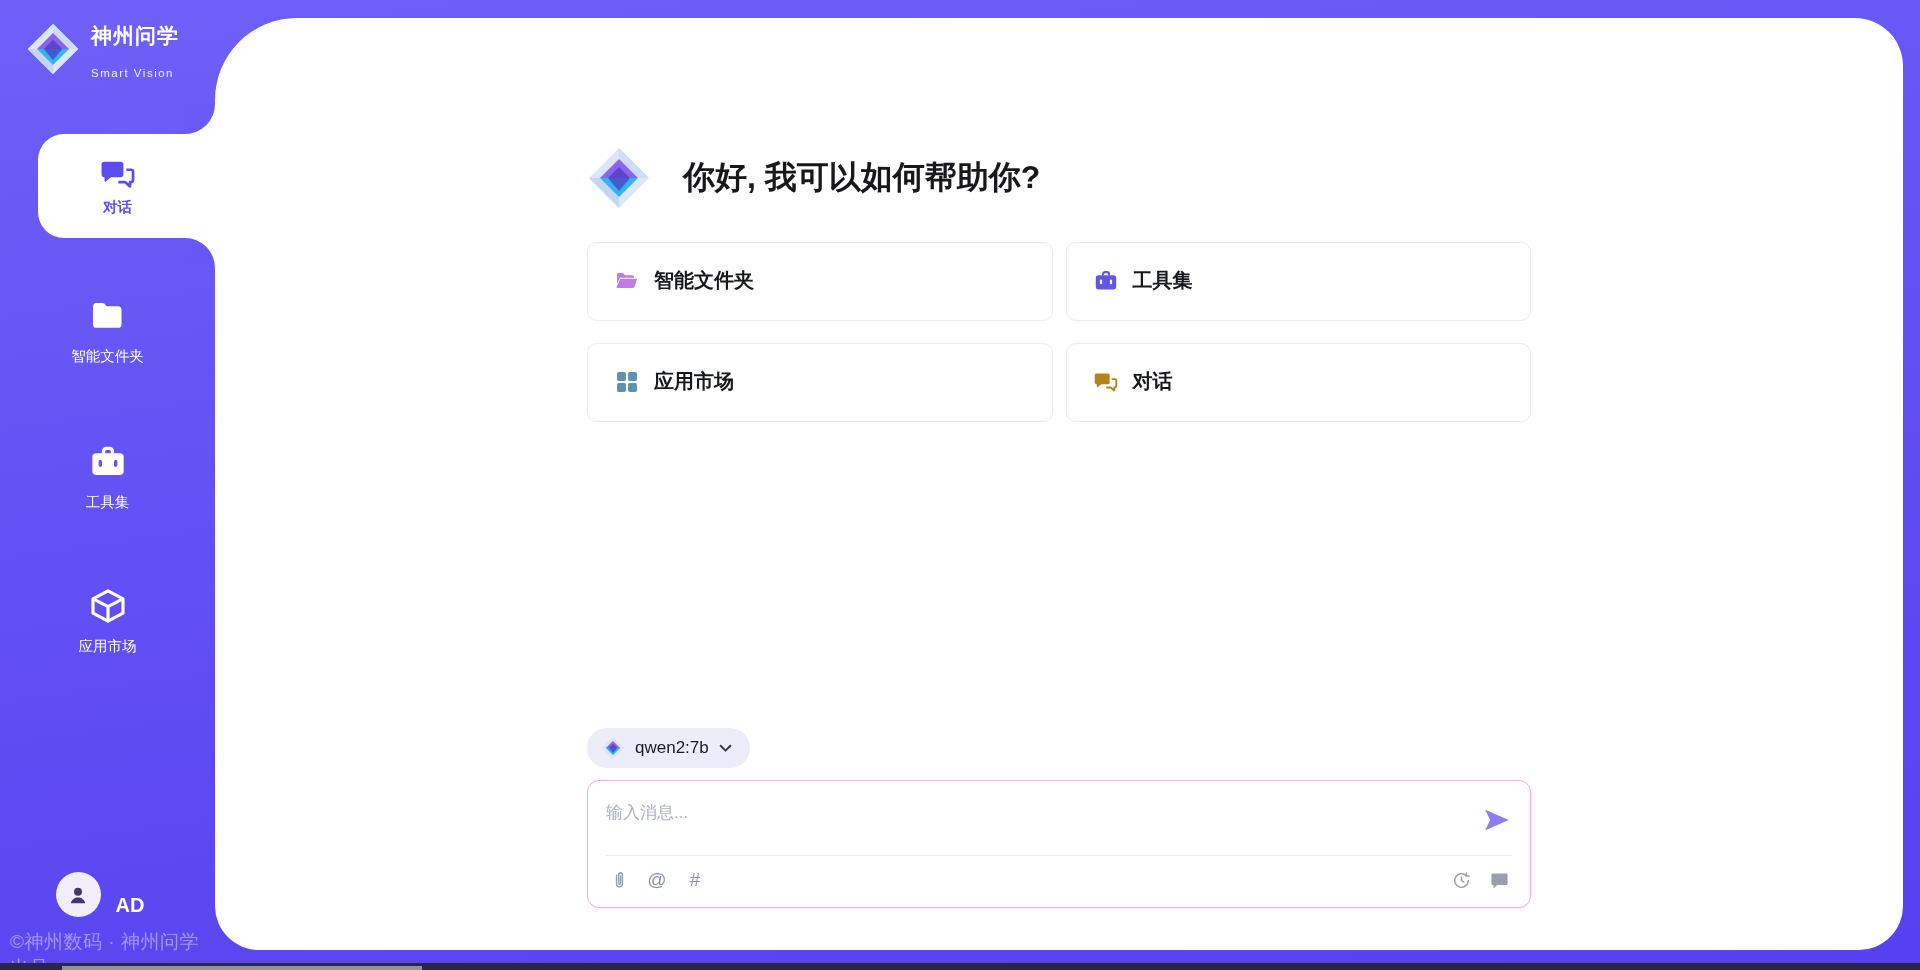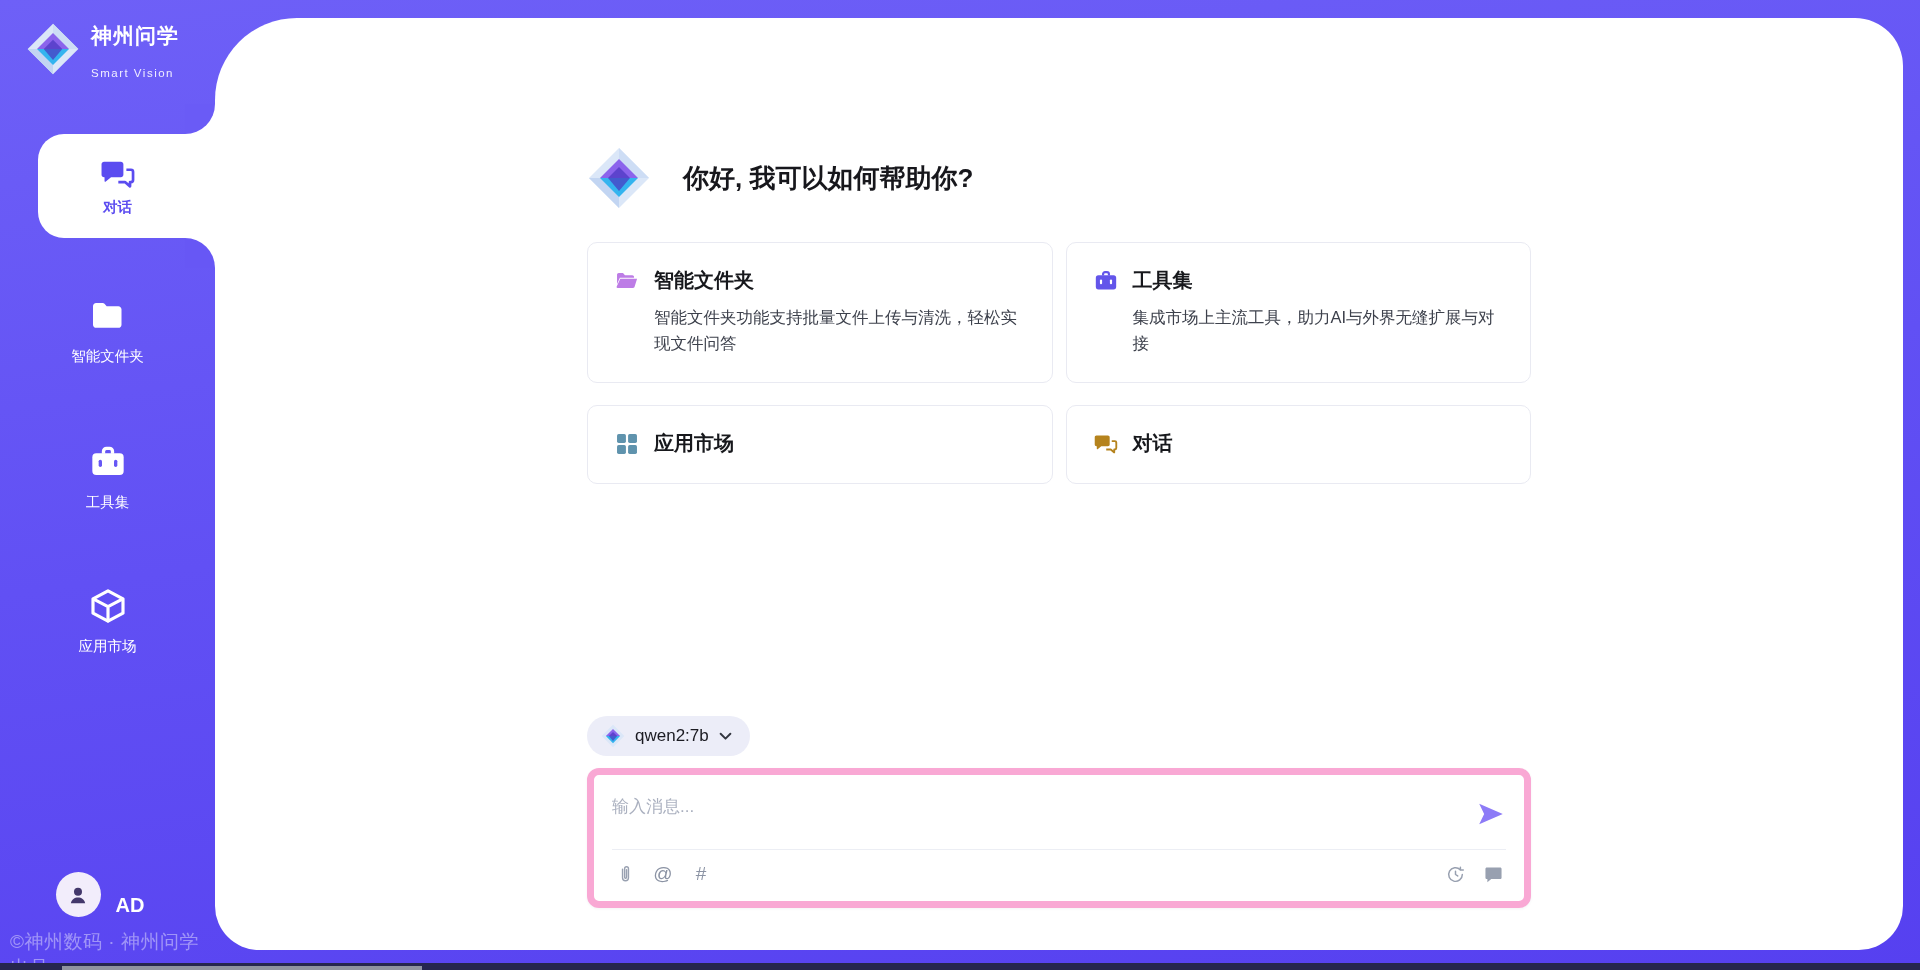--- a/index.html
+++ b/index.html
@@ -50,42 +50,42 @@
 
   .bottom-strip { position:absolute; left:0; right:0; bottom:0; height:7px; background:#26264e; }
   .bottom-strip .seg { position:absolute; left:62px; bottom:0; width:360px; height:4px; background:#8f93a0; }
 
   
   .content { position:absolute; inset:0; display:flex; flex-direction:column; align-items:center; }
   .col { width:944px; display:flex; flex-direction:column; flex:1; }
 
   .hero { display:flex; align-items:center; gap:32px; margin-top:128px; }
   .hero svg { width:64px; height:64px; }
-  .hero-title { font-size:26px; font-weight:700; color:#17171c; }
+  .hero-title { font-size:32px; font-weight:700; color:#17171c; }
 
   .cards { margin-top:32px; display:grid; grid-template-columns:1fr 1fr; gap:22px 13px; }
   .card { background:#fff; border:1px solid #e9eaf2; border-radius:10px; padding:24px 26px 26px; cursor:pointer; }
   .card-head { display:flex; align-items:center; gap:14px; }
   .card-head svg { width:26px; height:26px; flex:0 0 auto; }
   .card-title { font-size:20px; font-weight:700; color:#17181c; }
   .card-desc { margin:10px 0 0 40px; font-size:16.5px; line-height:26px; color:#3d414c; }
 
   .spacer { flex:1; }
 
   .model-pill {
     align-self:flex-start; display:flex; align-items:center; gap:10px;
     background:#ecedf8; border-radius:22px; padding:8px 18px 8px 14px;
     cursor:pointer; margin-bottom:12px;
   }
   .model-pill svg.logo { width:24px; height:24px; }
   .model-name { font-size:17px; color:#1b1b22; }
   .model-pill .chev { width:13px; height:9px; }
 
   .composer {
-    border:7px solid #f9a8d4; border-radius:12px; background:#fff;
+    border:1px solid #f9a8d4; border-radius:12px; background:#fff;
     padding:12px 18px 12px; margin-bottom:42px;
     box-shadow:0 1px 3px rgba(30,30,80,0.05);
   }
   .composer-top { display:flex; align-items:flex-start; }
   .composer textarea {
     flex:1; border:none; outline:none; resize:none; height:58px;
     font-family:"Liberation Sans","DejaVu Sans",sans-serif;
     font-size:17px; color:#2a2a32; padding-top:8px;
   }
   .composer textarea::placeholder { color:#aab0bf; }
@@ -194,34 +194,32 @@
       <div class="cards">
 
         <div class="card">
           <div class="card-head">
             <svg viewBox="0 0 24 24">
               <path fill="#bd7ce6" d="M2.8 6.3c0-.9.7-1.6 1.6-1.6h3.9l1.8 1.9h6.8c.9 0 1.6.7 1.6 1.6v.9H5.4L2.8 15z"></path>
               <path fill="#bd7ce6" d="M5.8 10h15.5l-2.3 7.3c-.2.7-.8 1.1-1.5 1.1H3.2c-.6 0-1-.6-.8-1.1z"></path>
             </svg>
             <span class="card-title">智能文件夹</span>
           </div>
-          <div class="card-desc">智能文件夹功能支持批量文件上传与清洗，轻松实现文件问答</div>
         </div>
 
         <div class="card">
           <div class="card-head">
             <svg viewBox="0 0 24 24">
               <path fill="none" stroke="#6355ea" stroke-width="2" d="M9.3 7V5.6c0-1 .8-1.8 1.8-1.8h1.8c1 0 1.8.8 1.8 1.8V7"></path>
               <rect x="2.6" y="6.8" width="18.8" height="13" rx="2.4" fill="#6355ea"></rect>
               <rect x="6.4" y="10.6" width="2" height="4.4" rx="1" fill="#fff"></rect>
               <rect x="15.6" y="10.6" width="2" height="4.4" rx="1" fill="#fff"></rect>
             </svg>
             <span class="card-title">工具集</span>
           </div>
-          <div class="card-desc">集成市场上主流工具，助力AI与外界无缝扩展与对接</div>
         </div>
 
         <div class="card">
           <div class="card-head">
             <svg viewBox="0 0 24 24">
               <g fill="#5f93ad">
                 <rect x="2.8" y="2.8" width="8.2" height="8.2" rx="1.5"></rect>
                 <rect x="13" y="2.8" width="8.2" height="8.2" rx="1.5"></rect>
                 <rect x="2.8" y="13" width="8.2" height="8.2" rx="1.5"></rect>
                 <rect x="13" y="13" width="8.2" height="8.2" rx="1.5"></rect>

